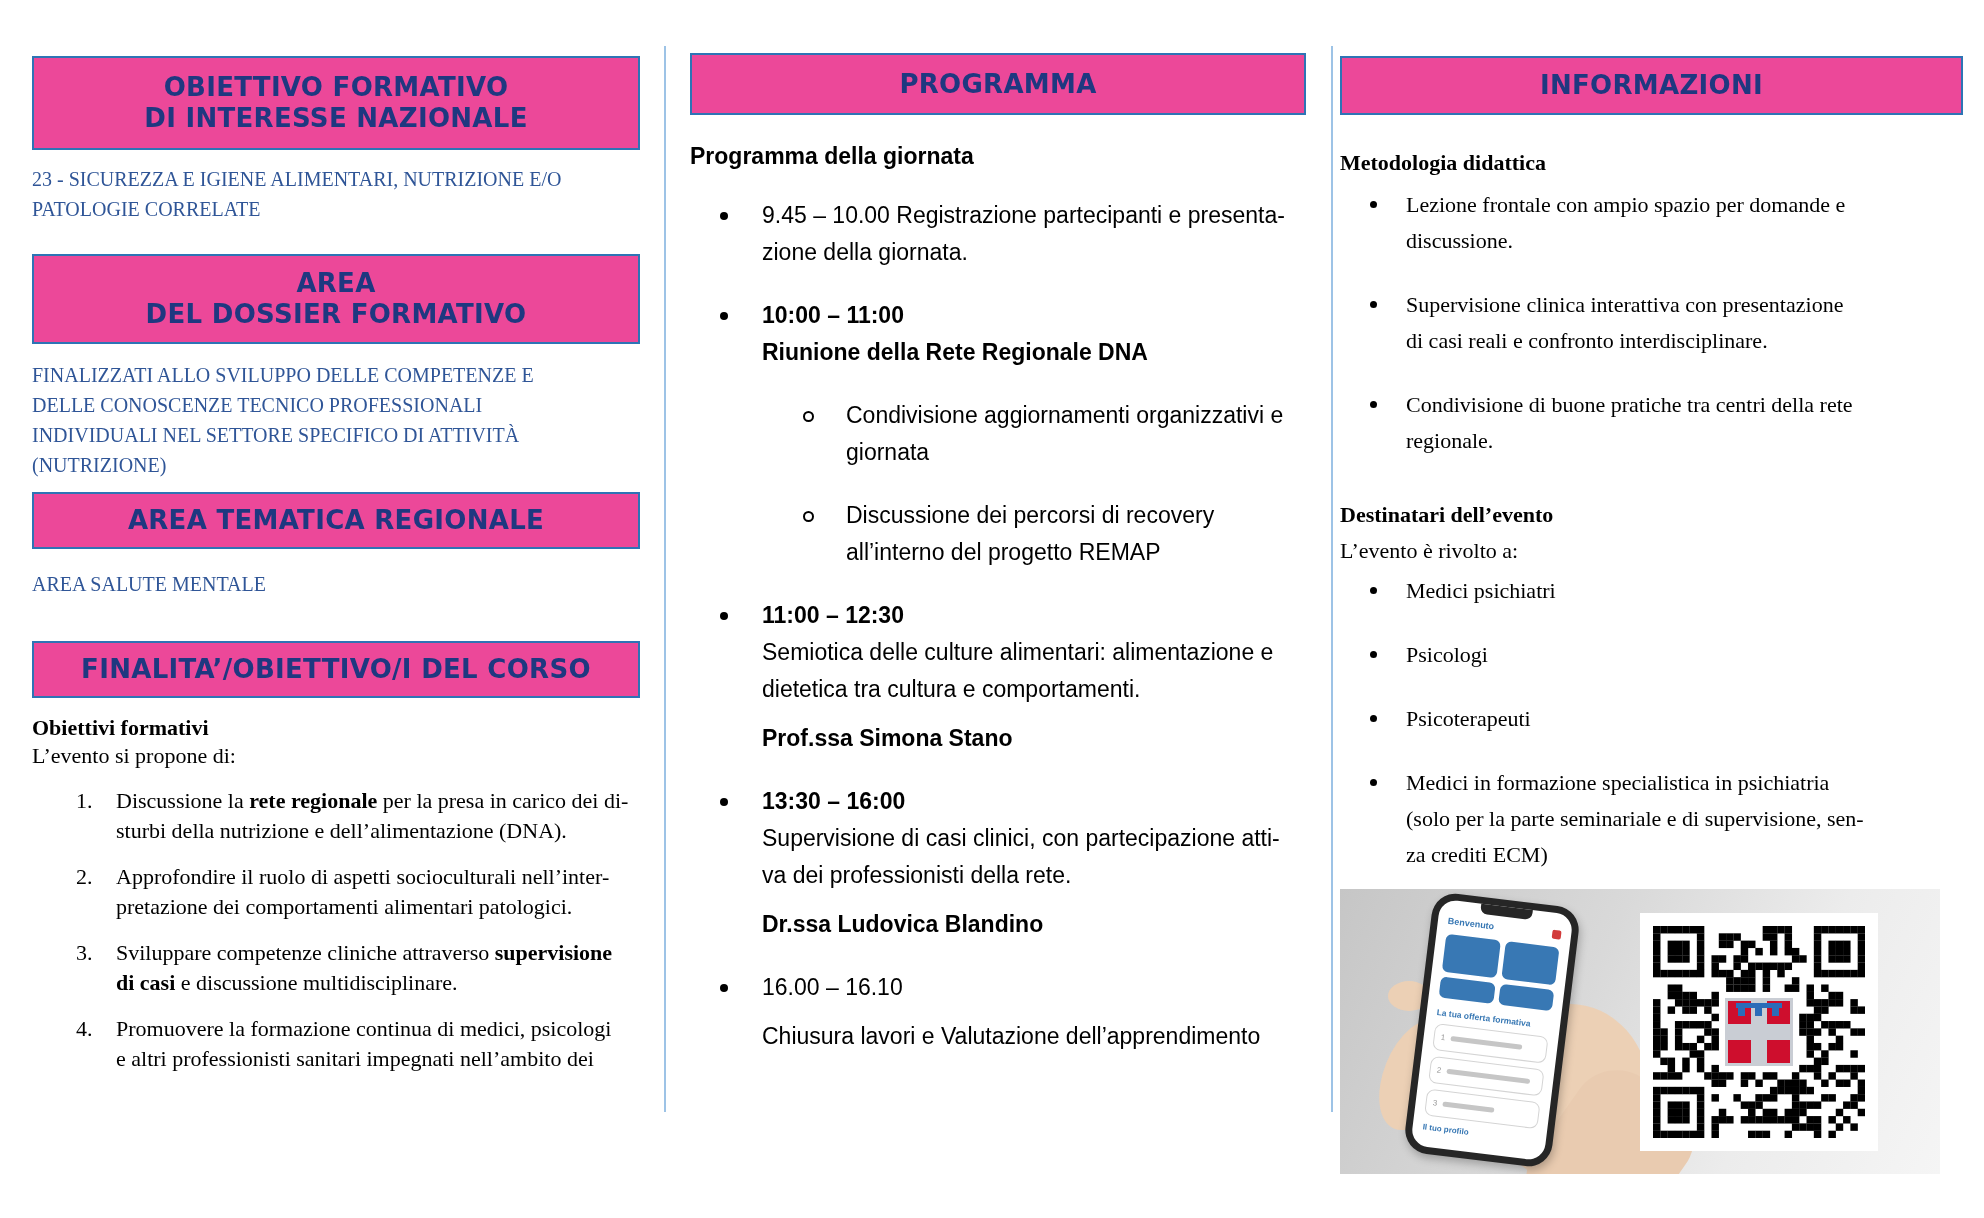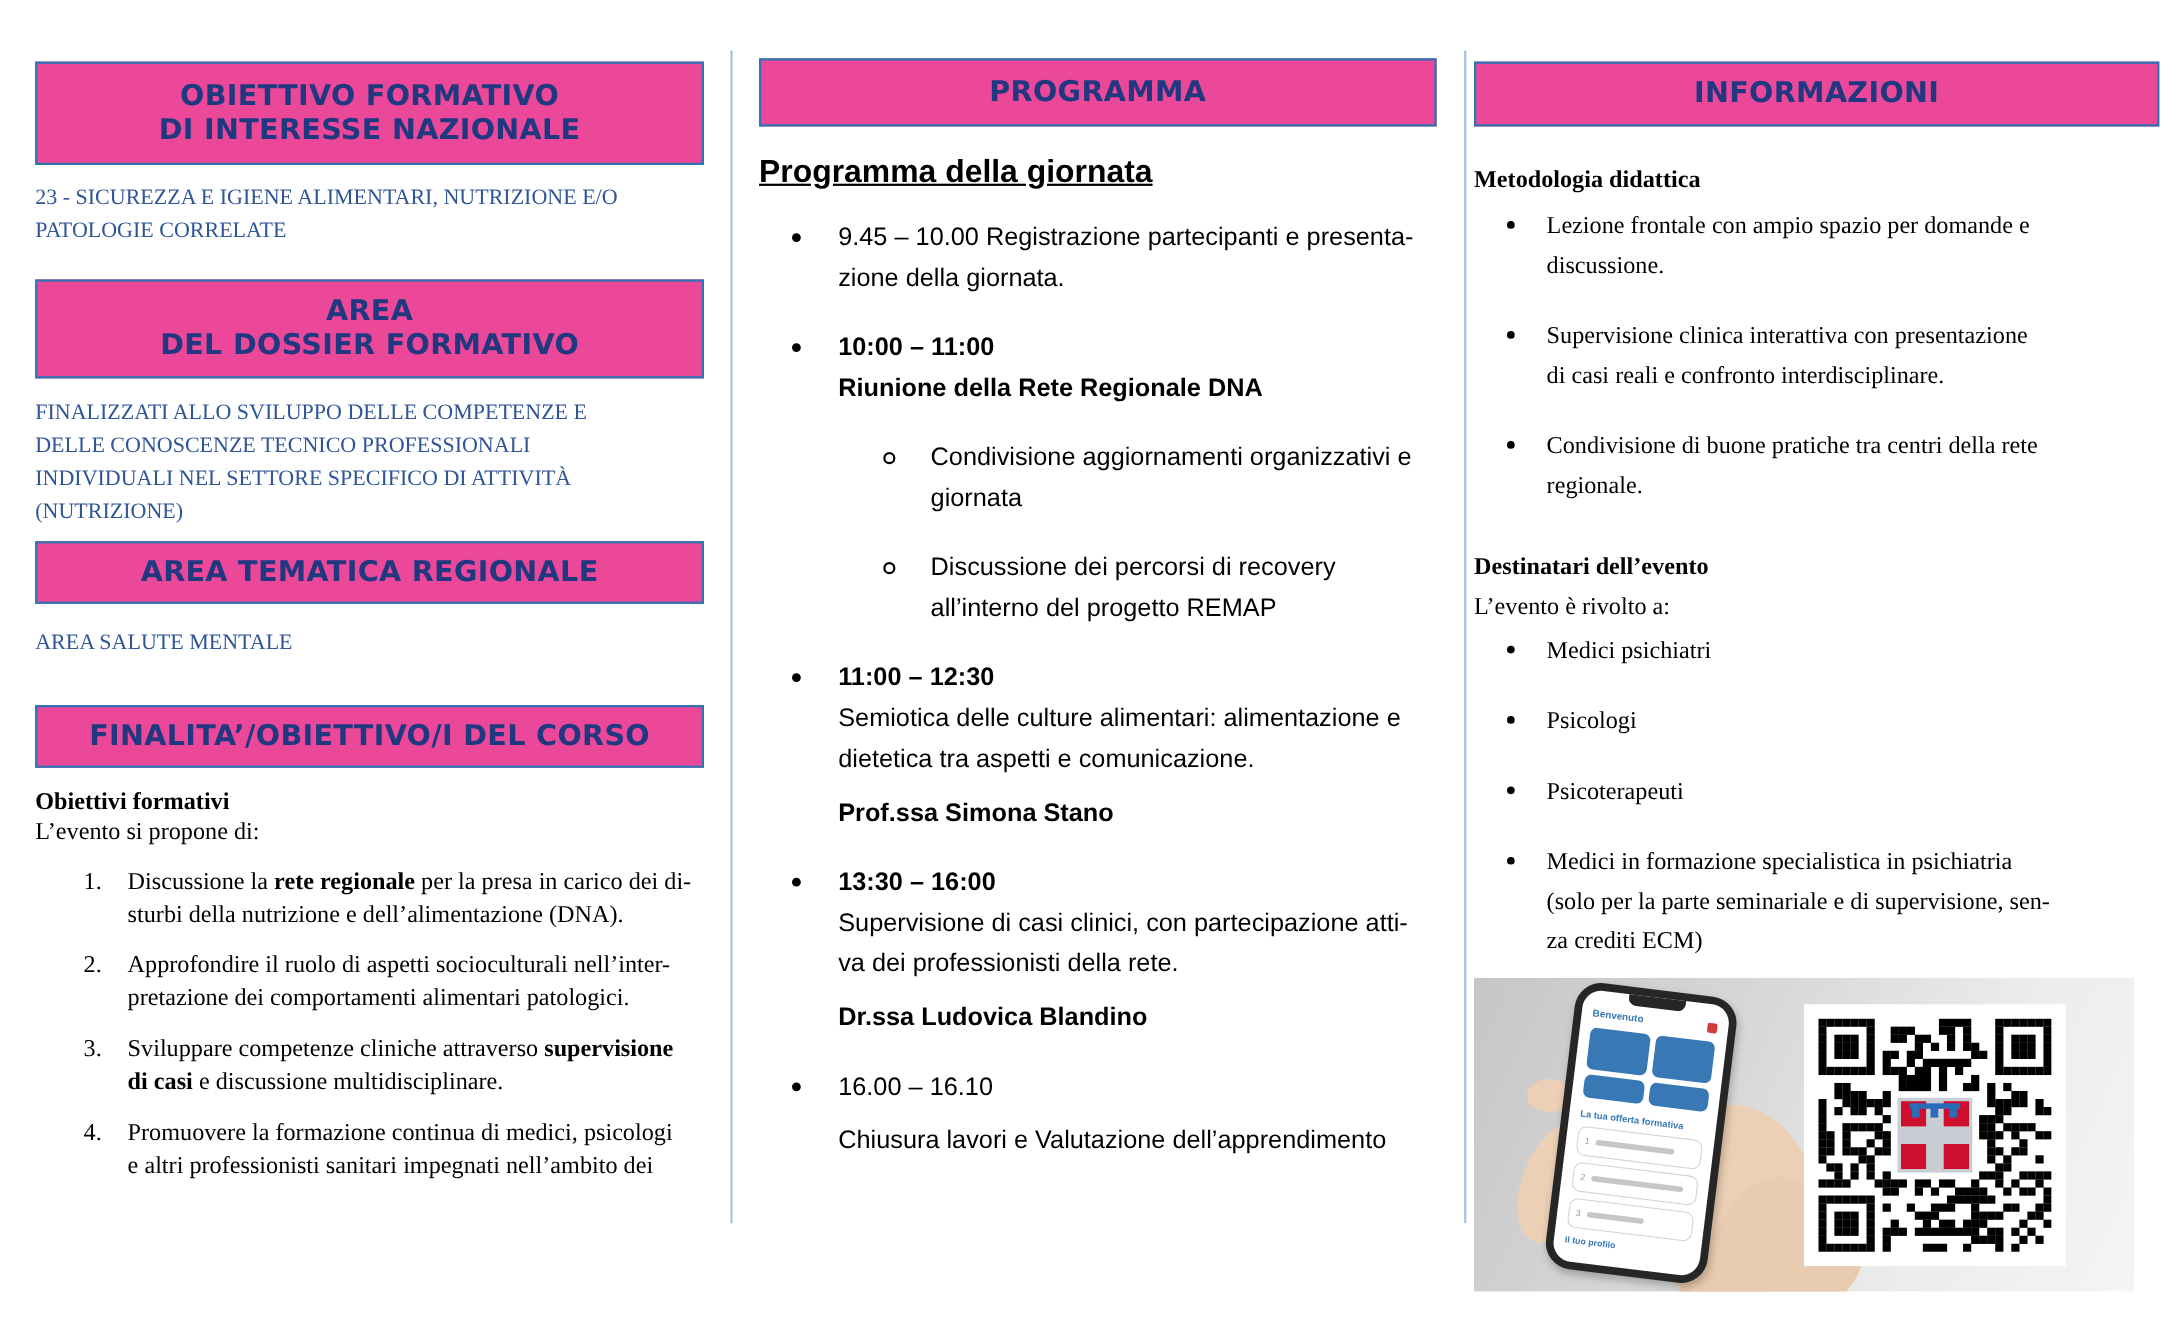--- a/index.html
+++ b/index.html
@@ -21,21 +21,21 @@
   .ln{display:block;}
 
   
   .obj-title{font-weight:bold;font-size:22px;line-height:28px;}
   .obj-intro{font-size:22px;line-height:28px;}
   .numitem{display:flex;margin-top:16px;font-size:22px;line-height:30px;}
   .numitem .num{width:40px;margin-left:44px;flex:none;}
   .numitem b{font-weight:bold;}
 
   
-  .mid-sub{font-family:"Liberation Sans", sans-serif;font-weight:bold;font-size:29px;line-height:30px;text-decoration:underline;}
+  .mid-sub{font-family:"Liberation Sans", sans-serif;font-weight:bold;font-size:23px;line-height:30px;}
   .mblock{display:flex;font-family:"Liberation Sans", sans-serif;font-size:23px;line-height:37px;margin-top:26px;}
   .mblock.tight{margin-top:12px;}
   .mblock .marker{flex:none;width:46px;margin-left:26px;position:relative;}
   .mblock.sub .marker{margin-left:110px;}
   .mblock.nomark .marker{background:none;}
   .dot{position:absolute;left:4px;top:15px;width:8px;height:8px;border-radius:50%;background:#000;}
   .ring{position:absolute;left:3px;top:14px;width:7px;height:7px;border-radius:50%;border:2px solid #000;}
   .mblock .b{font-weight:bold;}
 
   
@@ -187,21 +187,21 @@
           <span class="ln">all’interno del progetto REMAP</span>
         </span>
       </div>
       <div class="mblock">
         <span class="marker">
           <span class="dot"></span>
         </span>
         <span>
           <span class="ln b">11:00 – 12:30</span>
           <span class="ln">Semiotica delle culture alimentari: alimentazione e</span>
-          <span class="ln">dietetica tra aspetti e comunicazione.</span>
+          <span class="ln">dietetica tra cultura e comportamenti.</span>
         </span>
       </div>
       <div class="mblock tight nomark">
         <span class="marker"></span>
         <span>
           <span class="ln b">Prof.ssa Simona Stano</span>
         </span>
       </div>
       <div class="mblock">
         <span class="marker">

